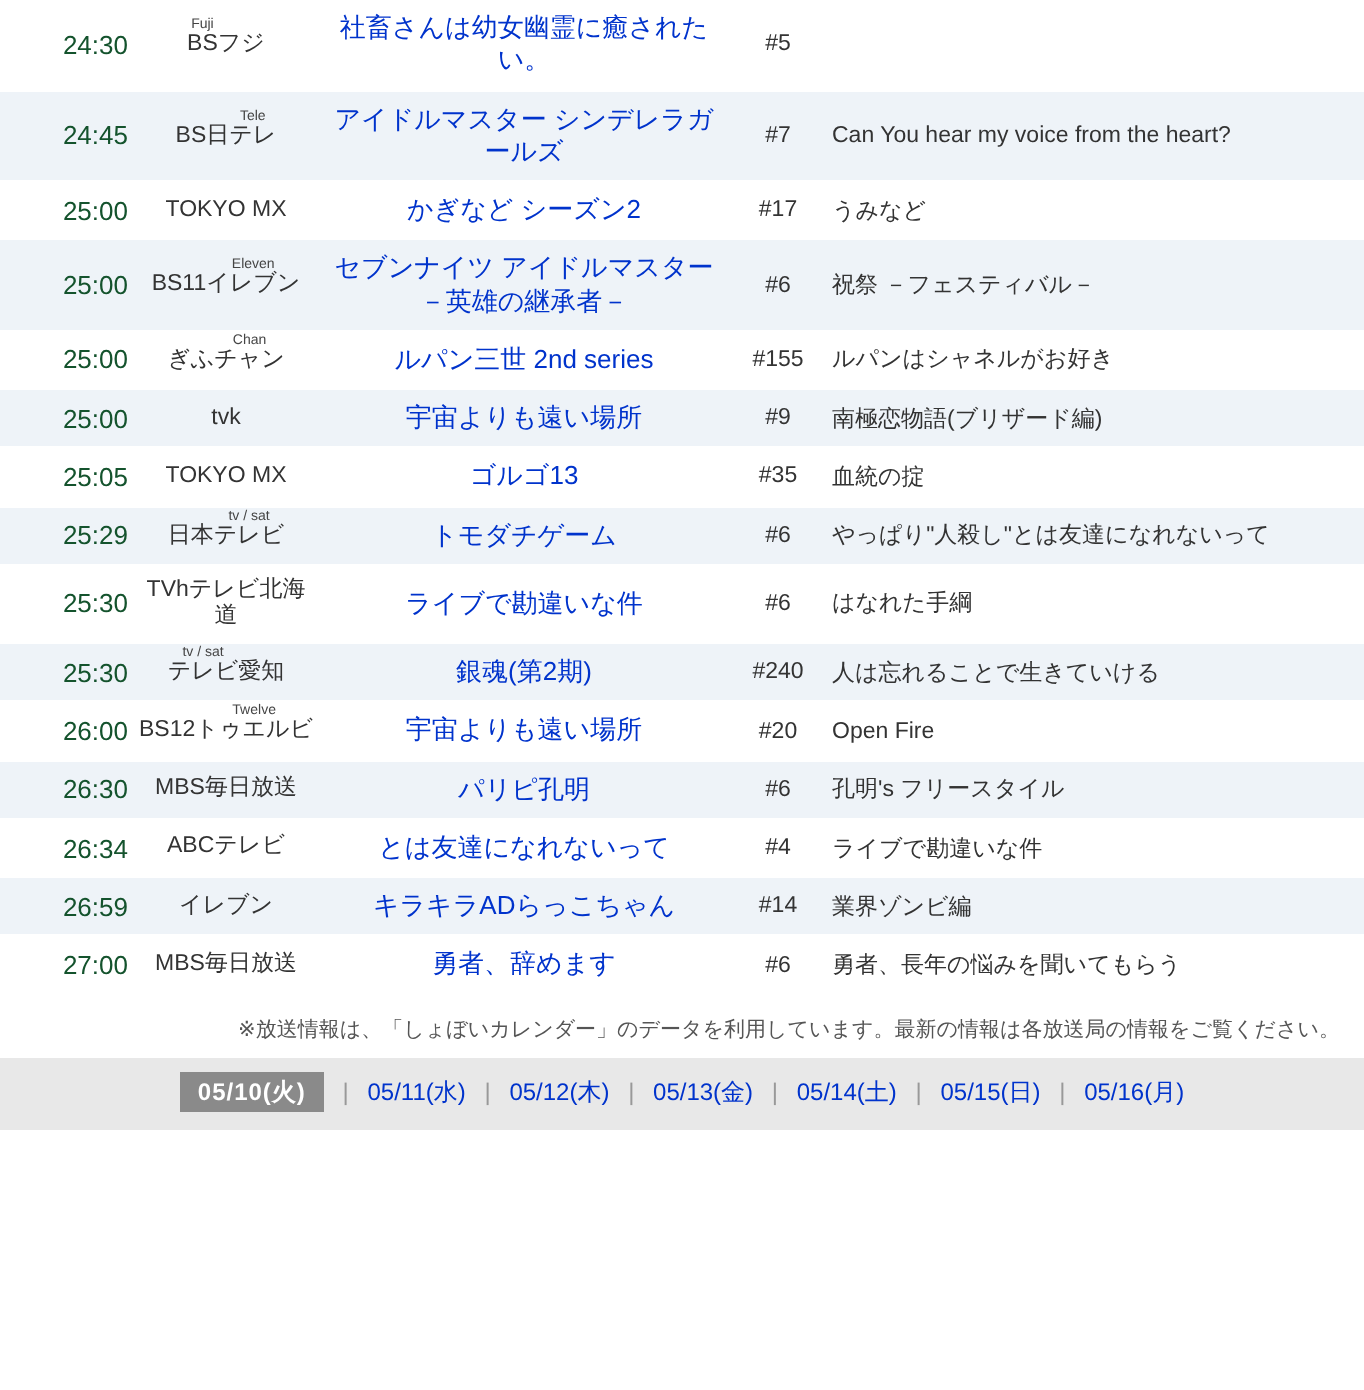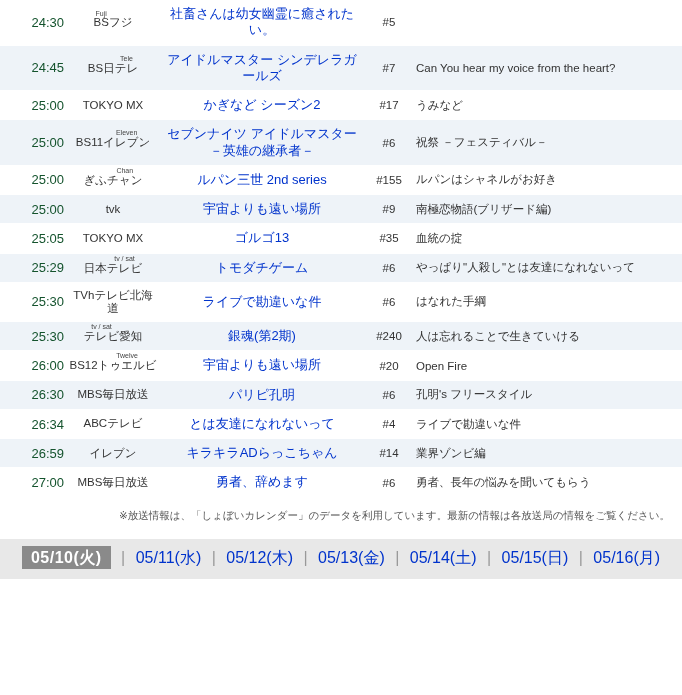--- a/index.html
+++ b/index.html
@@ -42,28 +42,28 @@
     font-size:7px;
     color:#444;
     font-weight:normal;
     line-height:1;
   }
 
   .note{
     text-align:right;
     font-size:10.5px;
     color:#555;
-    padding:10px 12px 16px 0;
+    padding:10px 12px 6px 0;
     line-height:1.5;
   }
   .datebar{
     background:#e8e8e8;
     padding:9px 0 10px 0;
     text-align:center;
-    font-size:16px;
+    font-size:12px;
     white-space:nowrap;
   }
   .datebar .sep{color:#999;padding:0 6px;}
   .date-current{
     background:#8a8a8a;
     color:#ffffff;
     padding:3px 9px;
     font-weight:bold;
     letter-spacing:0.5px;
   }

